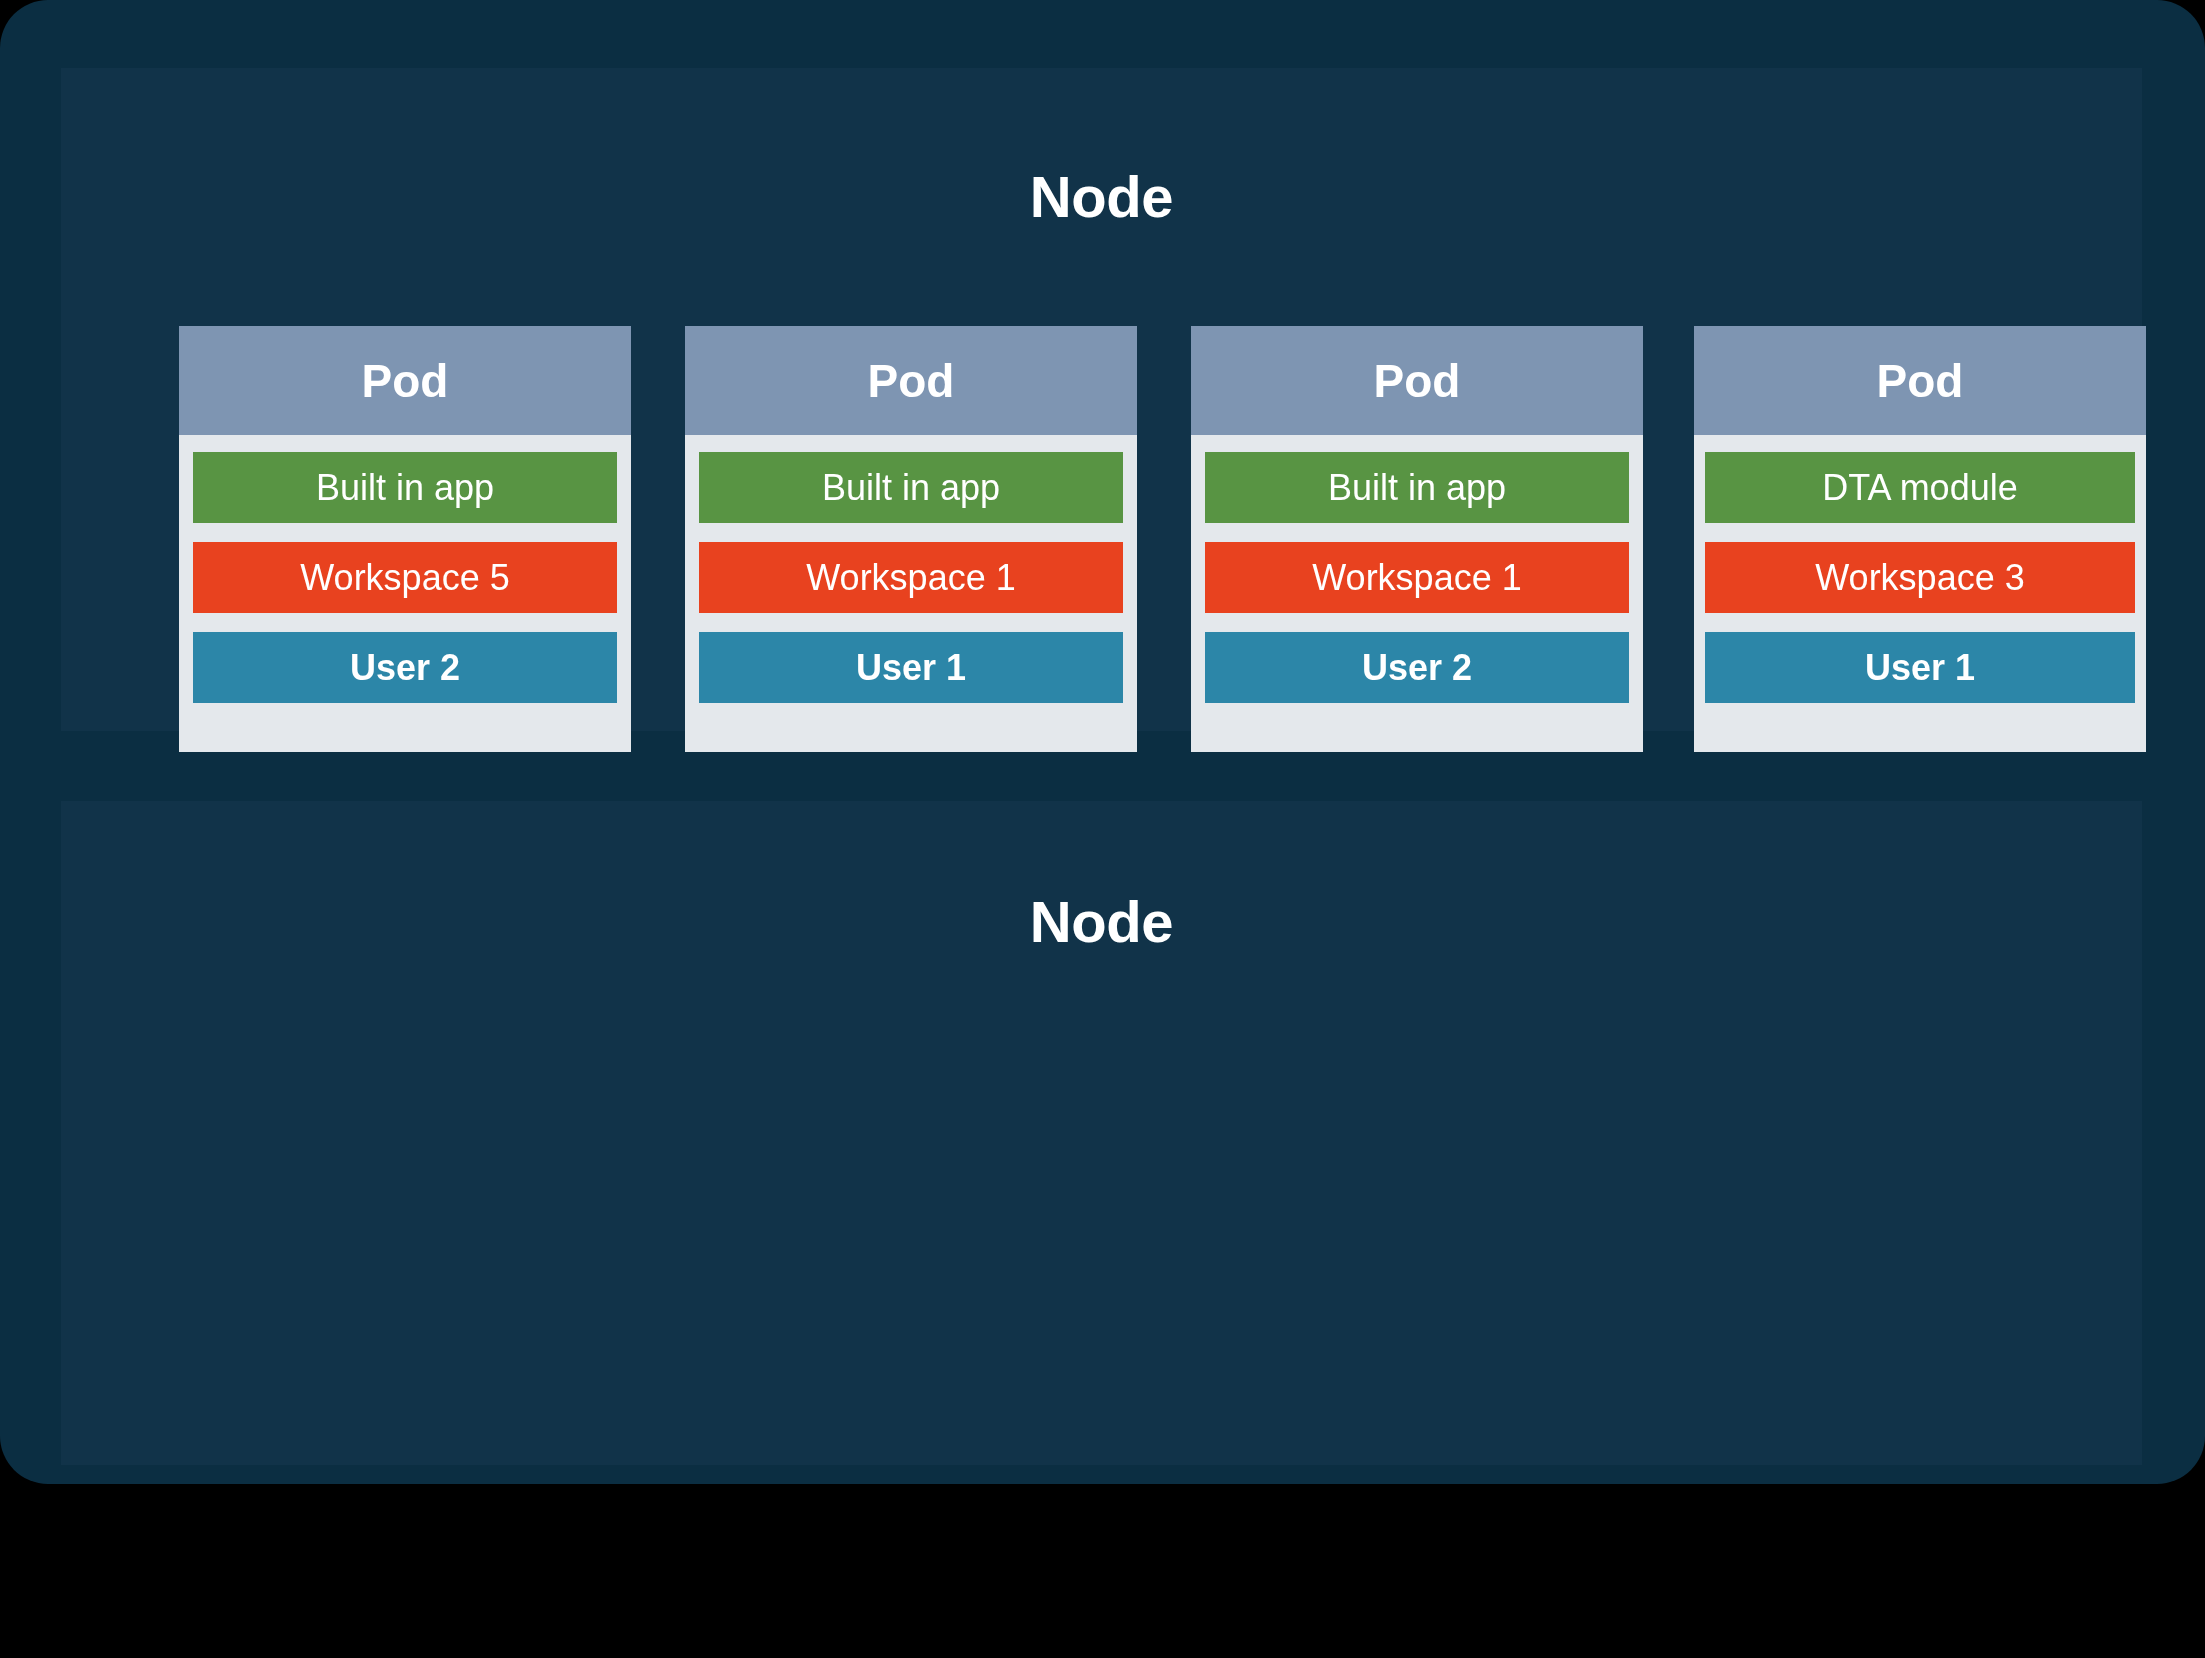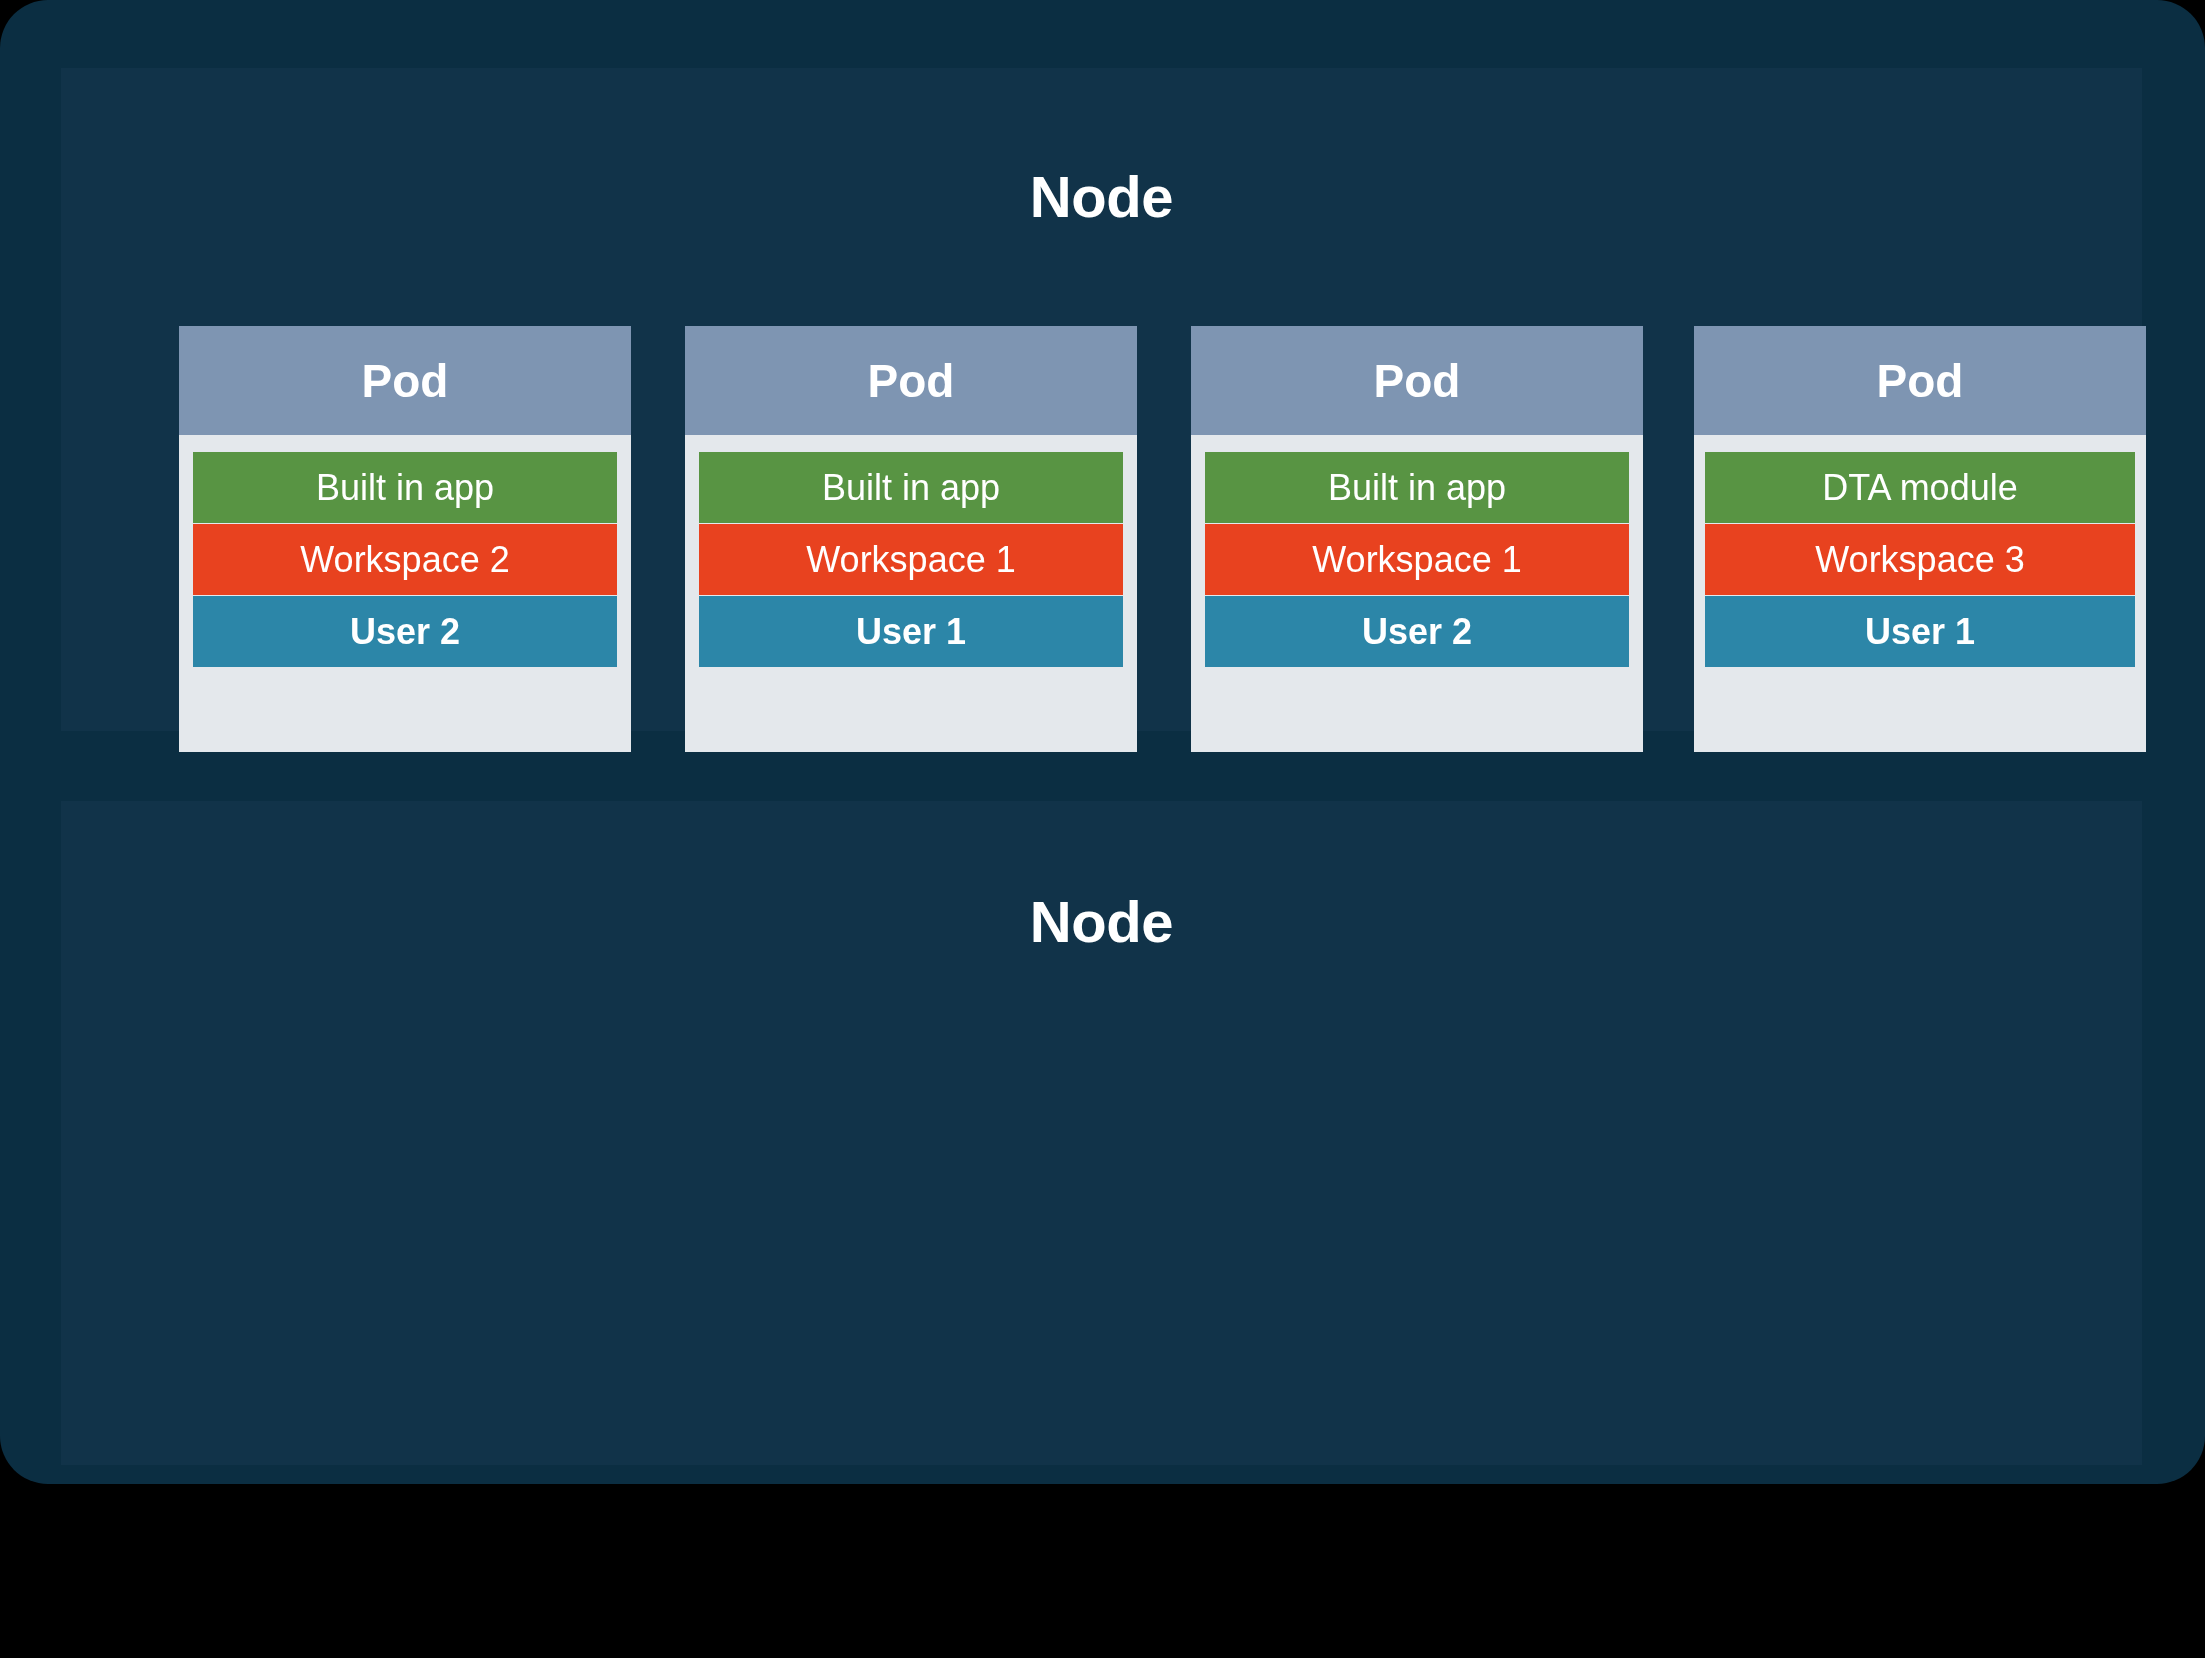--- a/index.html
+++ b/index.html
@@ -35,21 +35,21 @@
     height:109px;
     display:flex;align-items:center;justify-content:center;
     color:#ffffff;font-size:46px;font-weight:700;
     flex:none;
   }
   .pod-body{
     flex:1;
     display:flex;flex-direction:column;
     padding:17px 14px 17px 14px;
     box-sizing:border-box;
-    gap:1px;
+    gap:19px;
   }
   .layer{
     height:71px;flex:none;
     display:flex;align-items:center;justify-content:center;
     color:#ffffff;font-size:36px;font-weight:400;
     white-space:nowrap;
   }
   .layer-app{background:#589443;}
   .layer-workspace{background:#e8421f;}
   .layer-user{background:#2c86a8;font-weight:bold;}
@@ -76,21 +76,21 @@
 
 <div id="canvas">
 
   <div id="node-1" class="node-panel row-top">
     <div class="node-title">Node</div>
 
     <div class="pod pod-t1">
       <div class="pod-header">Pod</div>
       <div class="pod-body">
         <div class="layer layer-app">Built in app</div>
-        <div class="layer layer-workspace">Workspace 2</div>
+        <div class="layer layer-workspace">Workspace 5</div>
         <div class="layer layer-user">User 2</div>
       </div>
     </div>
 
     <div class="pod pod-t2">
       <div class="pod-header">Pod</div>
       <div class="pod-body">
         <div class="layer layer-app">Built in app</div>
         <div class="layer layer-workspace">Workspace 1</div>
         <div class="layer layer-user">User 1</div>

